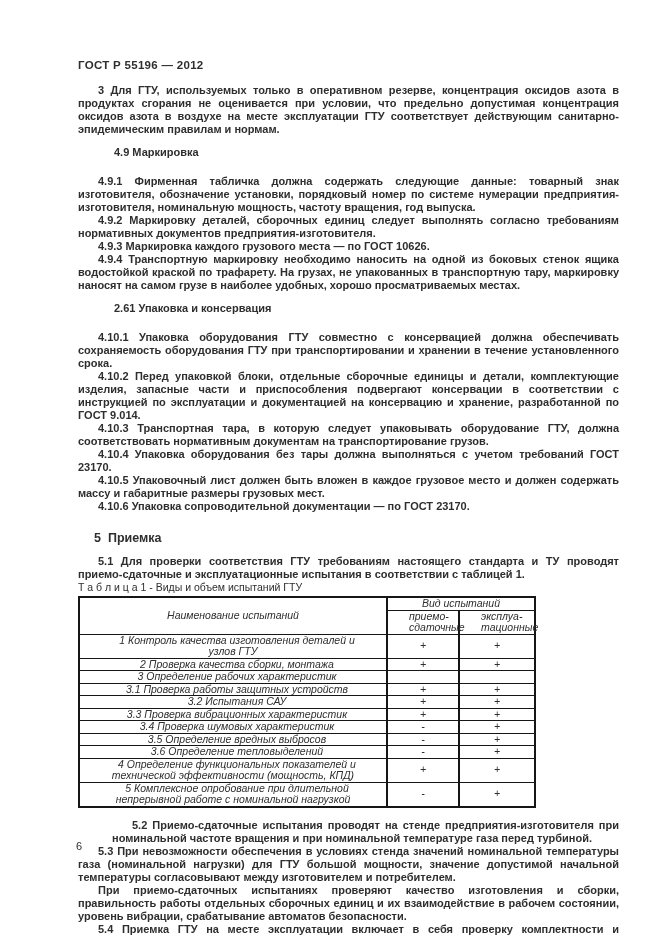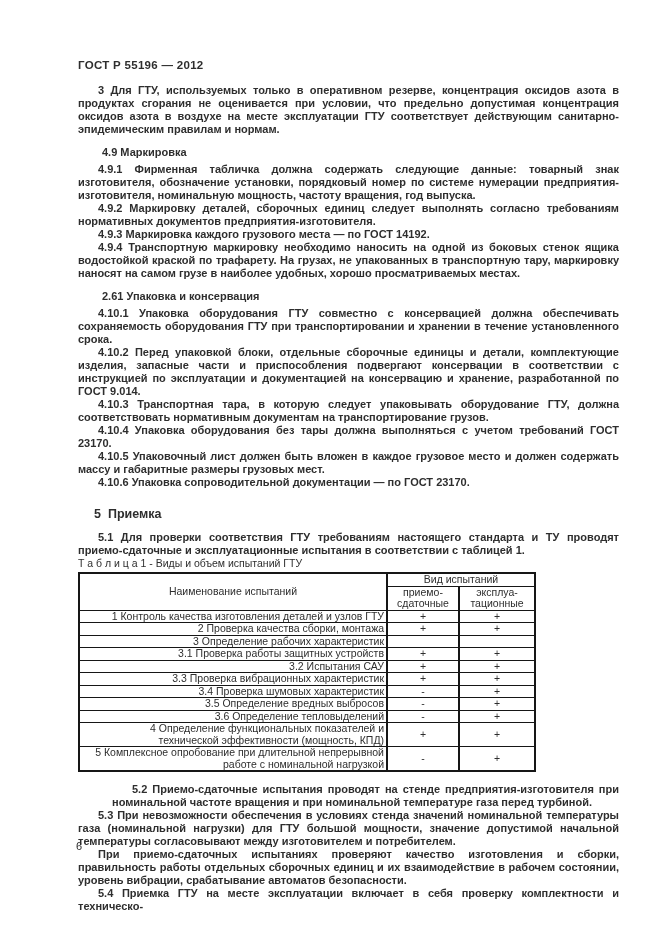--- a/index.html
+++ b/index.html
@@ -28,21 +28,21 @@
   .p {
     margin: 0;
     font-size: 11px;
     line-height: 13px;
     text-align: justify;
     text-indent: 20px;
     font-weight: bold;
   }
   .note { margin-top: 12px; }
   .h-sub {
-    margin: 4px;
+    margin: 16px;
     margin-top: 10px;
     font-size: 11px;
     line-height: 13px;
     font-weight: bold;
     text-indent: 20px;
   }
   .h-main {
     margin: 0;
     margin-top: 17px;
     margin-bottom: 9px;
@@ -63,26 +63,27 @@
     font-size: 10.5px;
     line-height: 11.5px;
     color: #2e2e2e;
     border: 2px solid #161616;
   }
   table.tbl th, table.tbl td {
     border-top: 1px solid #161616;
     border-bottom: 1px solid #161616;
     border-left: 2px solid #161616;
     border-right: 2px solid #161616;
-    padding: 0 2px;
+    padding: 0 21px;
     font-weight: normal;
     vertical-align: middle;
+    font-style: italic;
   }
   table.tbl th { text-align: center; }
-  td.c-name { text-align: right; text-indent: 8px; padding-left: 4px; }
+  td.c-name { text-align: center; text-indent: 8px; padding-left: 4px; }
   td.c-mark { text-align: center; height: 11px; }
   .sub-line { display: block; }
   .after-table { margin-top: 11px; margin-left: 34px; }
   .page-number {
     position: absolute;
     left: 76px;
     top: 840px;
     font-size: 11px;
     line-height: 13px;
   }
@@ -93,21 +94,21 @@
 <div class="page">
   <div class="content">
 
     <div class="doc-header">ГОСТ Р 55196 — 2012</div>
 
     <p class="p note">3 Для ГТУ, используемых только в оперативном резерве, концентрация оксидов азота в продуктах сгорания не оценивается при условии, что предельно допустимая концентрация оксидов азота в воздухе на месте эксплуатации ГТУ соответствует действующим санитарно-эпидемическим правилам и нормам.</p>
 
     <p class="h-sub">4.9 Маркировка</p>
     <p class="p">4.9.1 Фирменная табличка должна содержать следующие данные: товарный знак изготовителя, обозначение установки, порядковый номер по системе нумерации предприятия-изготовителя, номинальную мощность, частоту вращения, год выпуска.</p>
     <p class="p">4.9.2 Маркировку деталей, сборочных единиц следует выполнять согласно требованиям нормативных документов предприятия-изготовителя.</p>
-    <p class="p">4.9.3 Маркировка каждого грузового места — по ГОСТ 14192.</p>
+    <p class="p">4.9.3 Маркировка каждого грузового места — по ГОСТ 10626.</p>
     <p class="p">4.9.4 Транспортную маркировку необходимо наносить на одной из боковых стенок ящика водостойкой краской по трафарету. На грузах, не упакованных в транспортную тару, маркировку наносят на самом грузе в наиболее удобных, хорошо просматриваемых местах.</p>
 
     <p class="h-sub">2.61 Упаковка и консервация</p>
     <p class="p">4.10.1 Упаковка оборудования ГТУ совместно с консервацией должна обеспечивать сохраняемость оборудования ГТУ при транспортировании и хранении в течение установленного срока.</p>
     <p class="p">4.10.2 Перед упаковкой блоки, отдельные сборочные единицы и детали, комплектующие изделия, запасные части и приспособления подвергают консервации в соответствии с инструкцией по эксплуатации и документацией на консервацию и хранение, разработанной по ГОСТ 9.014.</p>
     <p class="p">4.10.3 Транспортная тара, в которую следует упаковывать оборудование ГТУ, должна соответствовать нормативным документам на транспортирование грузов.</p>
     <p class="p">4.10.4 Упаковка оборудования без тары должна выполняться с учетом требований ГОСТ 23170.</p>
     <p class="p">4.10.5 Упаковочный лист должен быть вложен в каждое грузовое место и должен содержать массу и габаритные размеры грузовых мест.</p>
     <p class="p">4.10.6 Упаковка сопроводительной документации — по ГОСТ 23170.</p>
 

